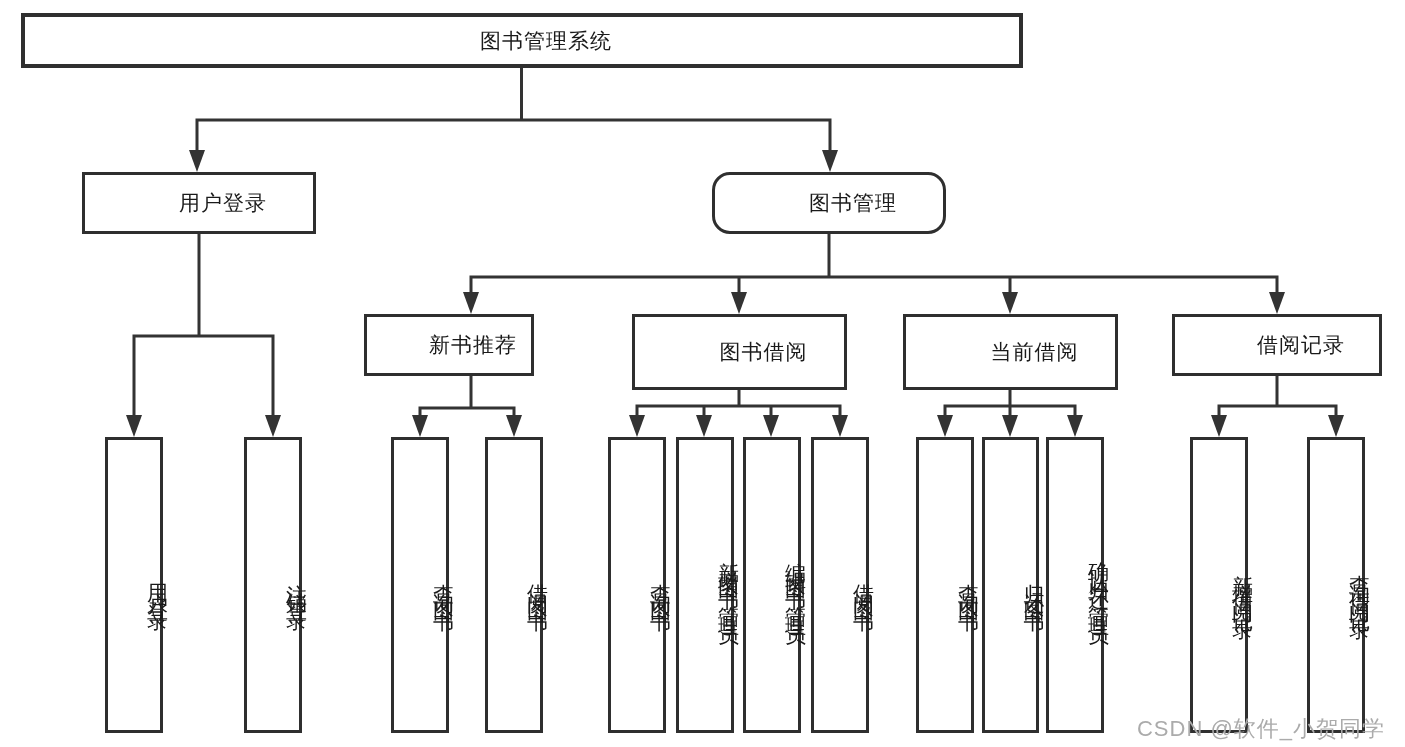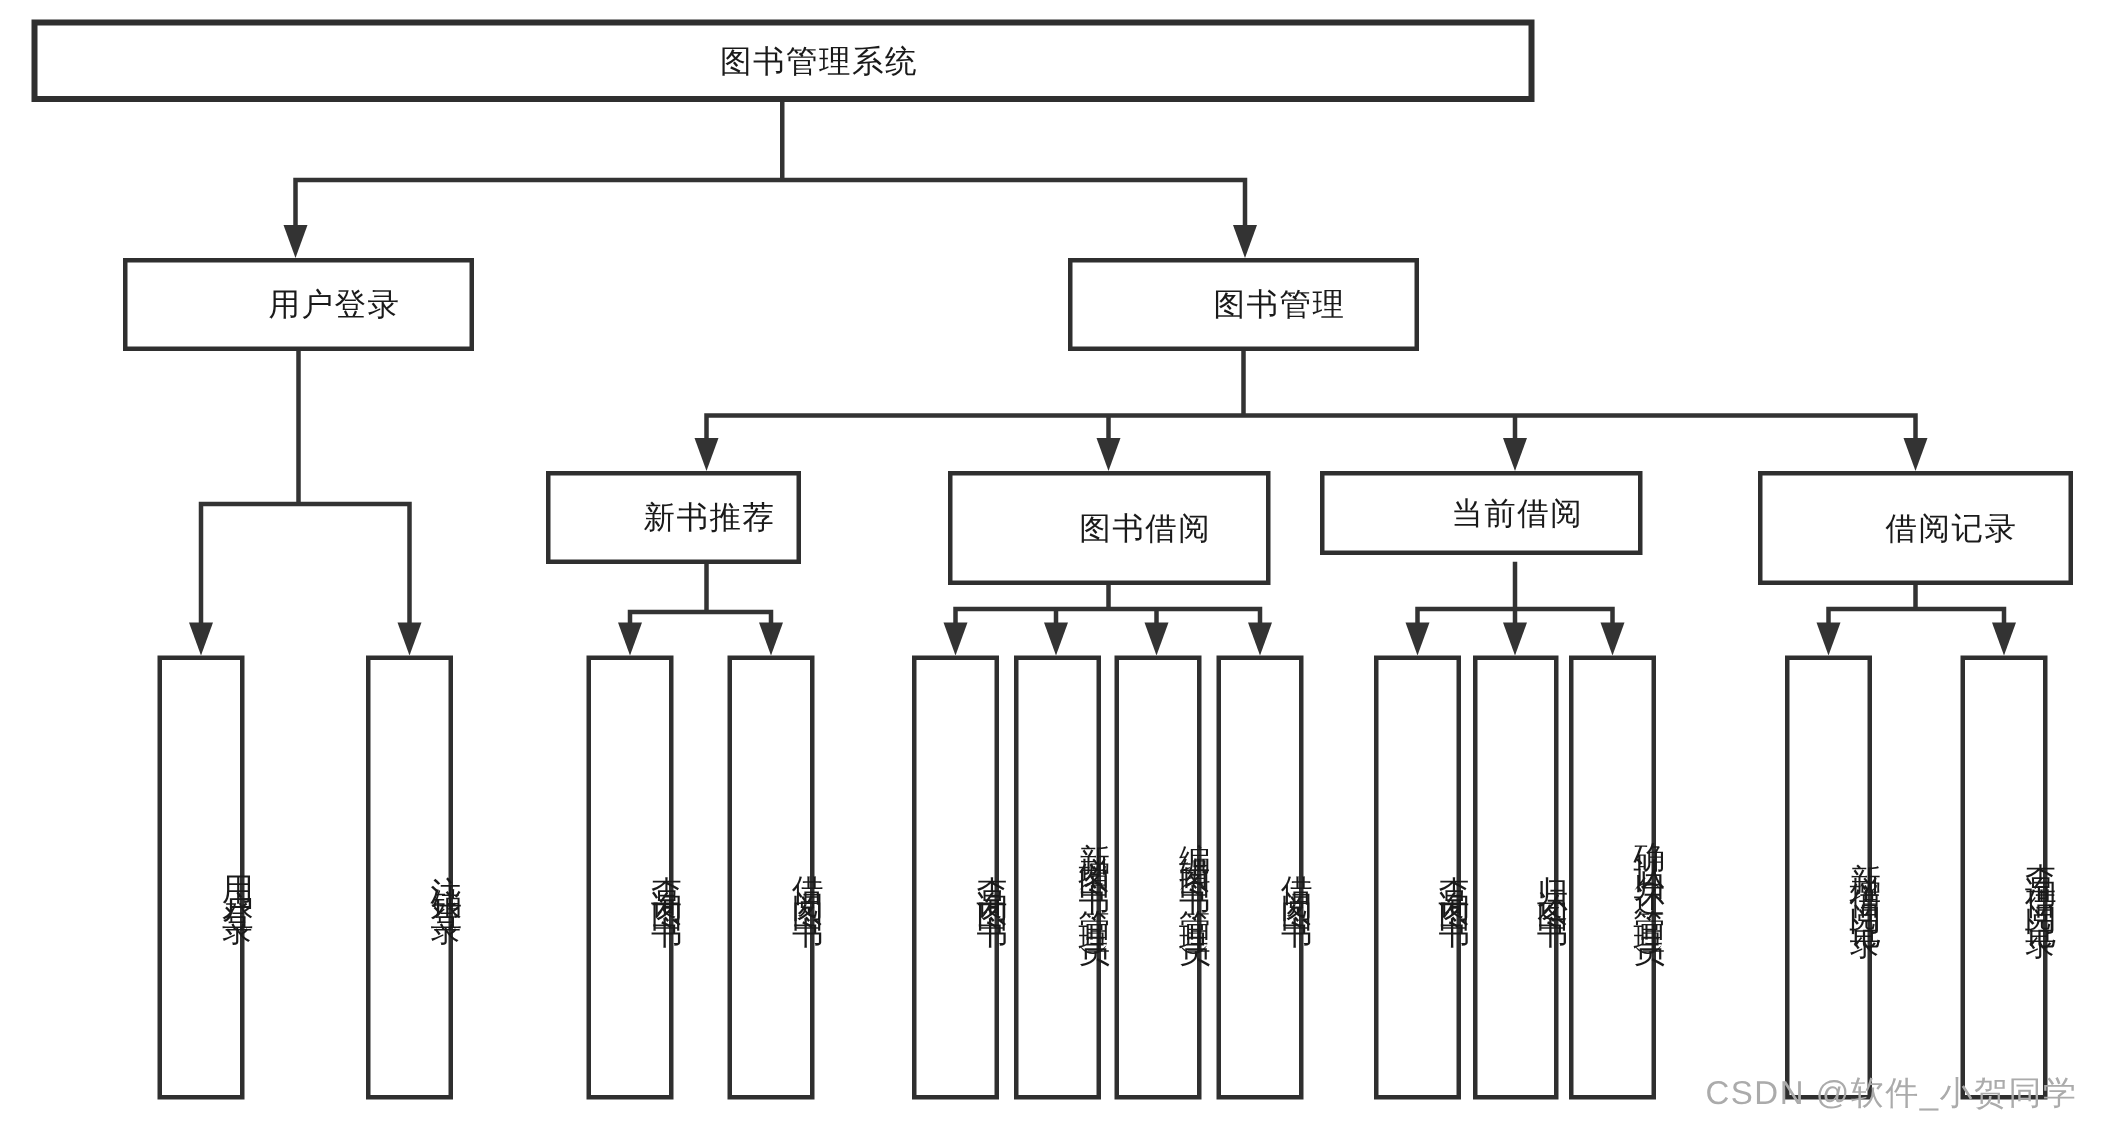--- a/index.html
+++ b/index.html
@@ -84,26 +84,26 @@
       <polygon points="1002,415 1018,415 1010,437"></polygon>
       <polygon points="1067,415 1083,415 1075,437"></polygon>
       <polygon points="1211,415 1227,415 1219,437"></polygon>
       <polygon points="1328,415 1344,415 1336,437"></polygon>
     </g>
   </svg>
 
   <div class="node node-h node-root" style="left:21px;top:13px;width:1002px;height:55px;">图书管理系统</div>
 
   <div class="node node-h" style="left:82px;top:172px;width:234px;height:62px;">用户登录</div>
-  <div class="node node-h" style="left:712px;top:172px;width:234px;height:62px;">图书管理</div>
+  <div class="node node-h" style="left:712px;top:172px;width:234px;height:62px;border-radius:18px;">图书管理</div>
 
   <div class="node node-h" style="left:364px;top:314px;width:170px;height:62px;">新书推荐</div>
   <div class="node node-h" style="left:632px;top:314px;width:215px;height:76px;font-family:Liberation Serif, serif;">图书借阅</div>
-  <div class="node node-h" style="left:880px;top:314px;width:215px;height:56px;">当前借阅</div>
-  <div class="node node-h" style="left:1172px;top:314px;width:210px;height:76px;">借阅记录</div>
+  <div class="node node-h" style="left:903px;top:314px;width:215px;height:76px;">当前借阅</div>
+  <div class="node node-h" style="left:1172px;top:314px;width:210px;height:62px;">借阅记录</div>
 
   <div class="node node-v" style="left:105px;top:437px;width:58px;height:296px;">
     <span>用户登录</span>
   </div>
   <div class="node node-v" style="left:244px;top:437px;width:58px;height:296px;">
     <span>注销登录</span>
   </div>
 
   <div class="node node-v" style="left:391px;top:437px;width:58px;height:296px;">
     <span>查询图书</span>

